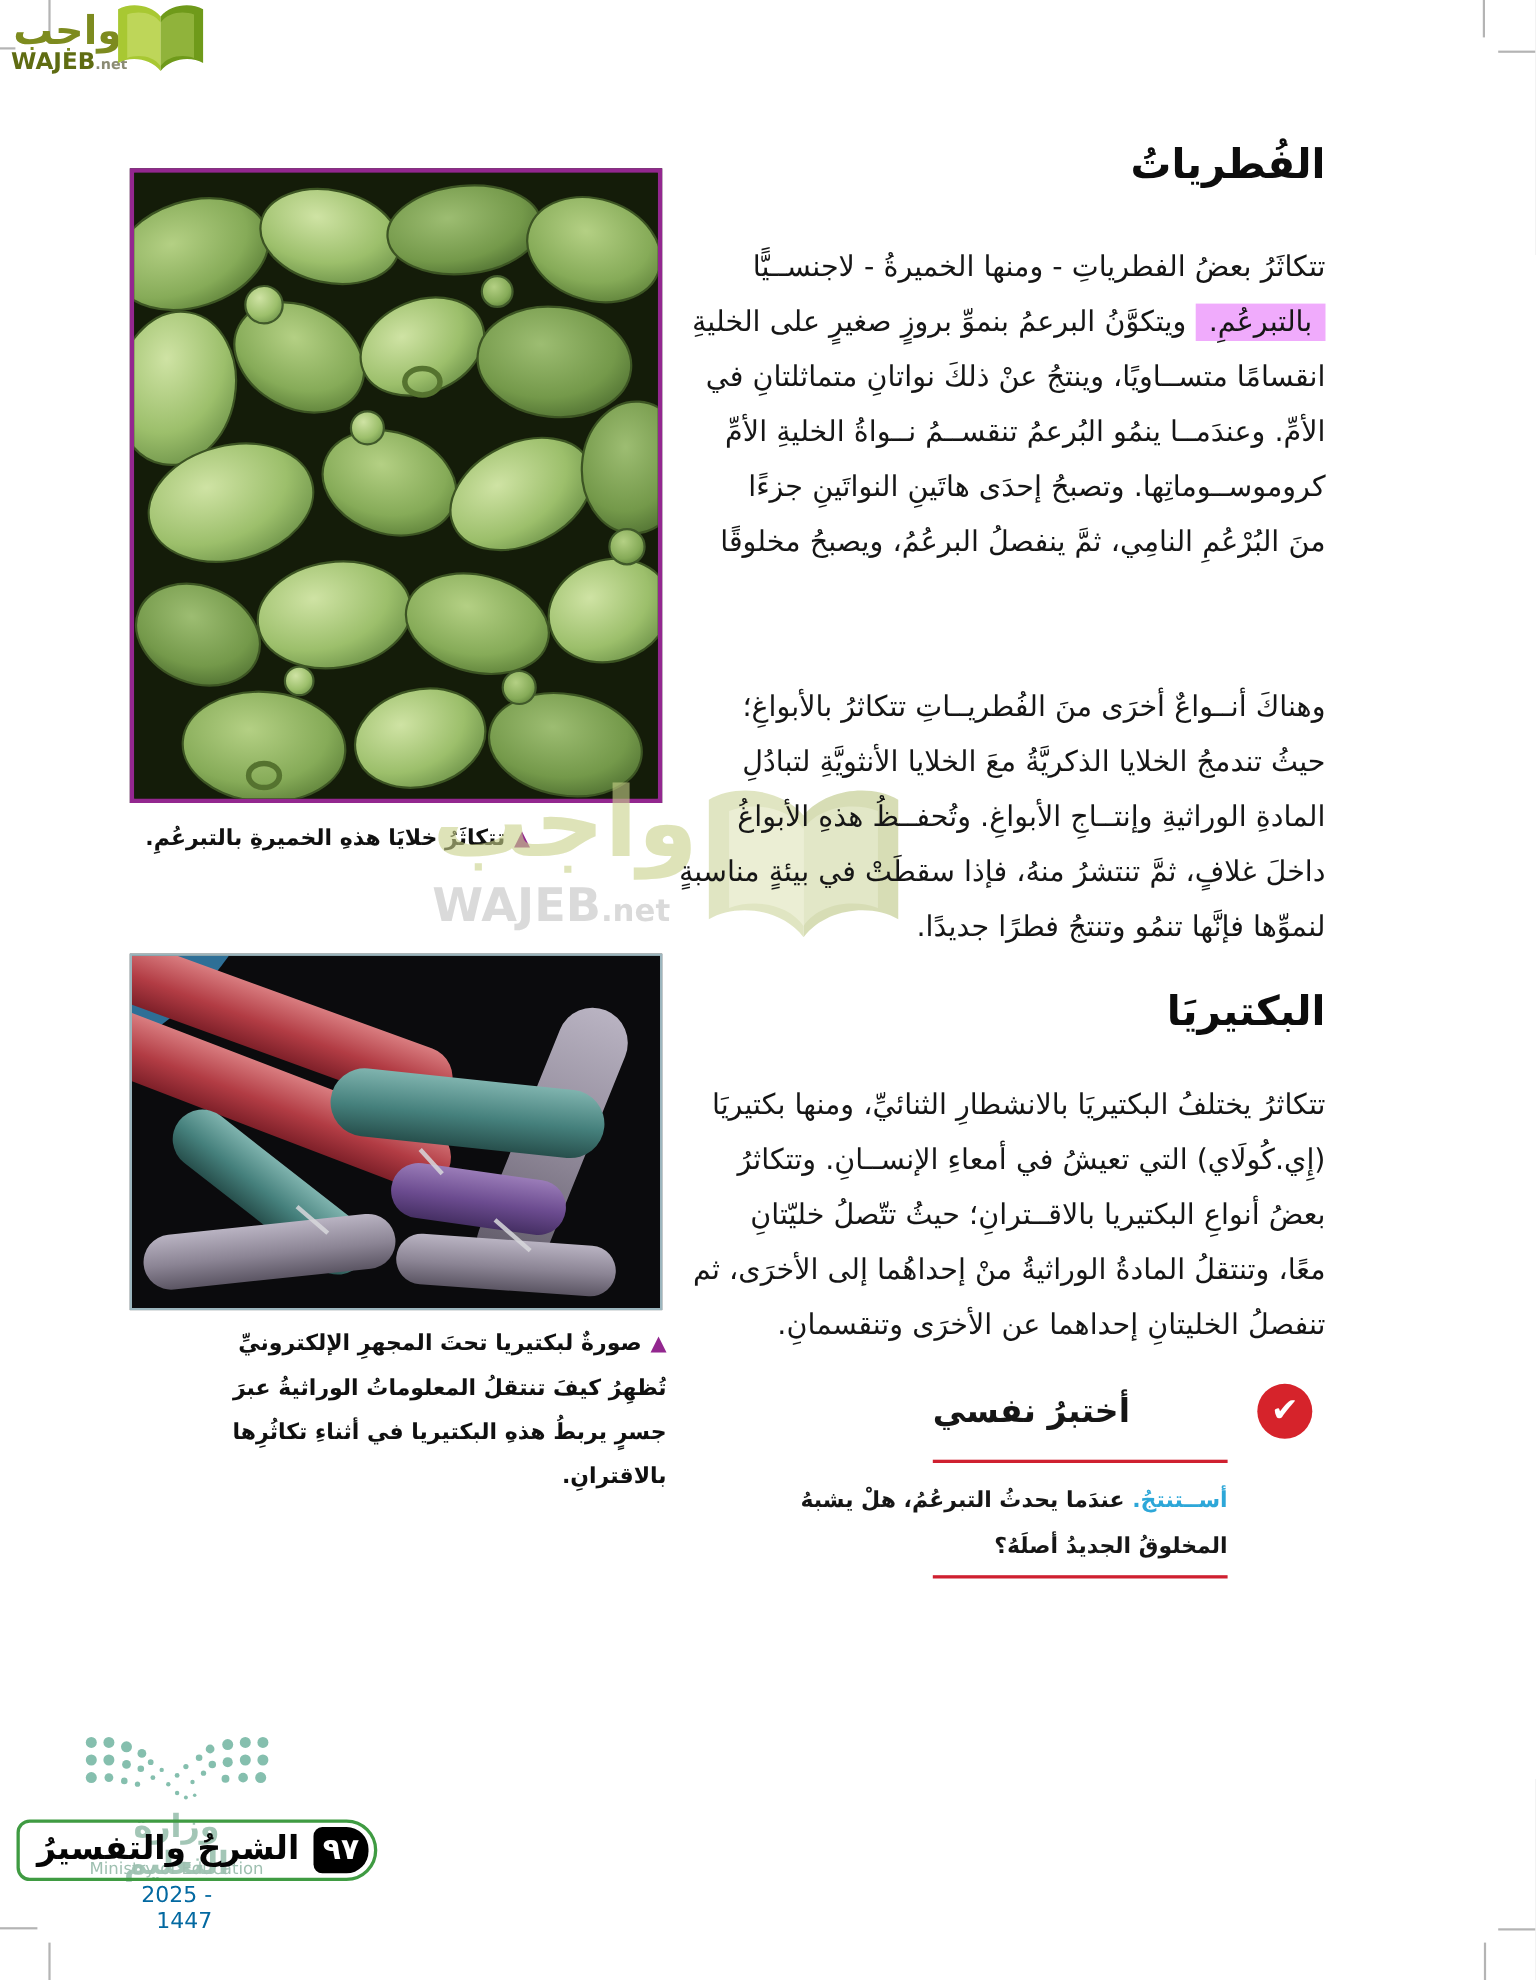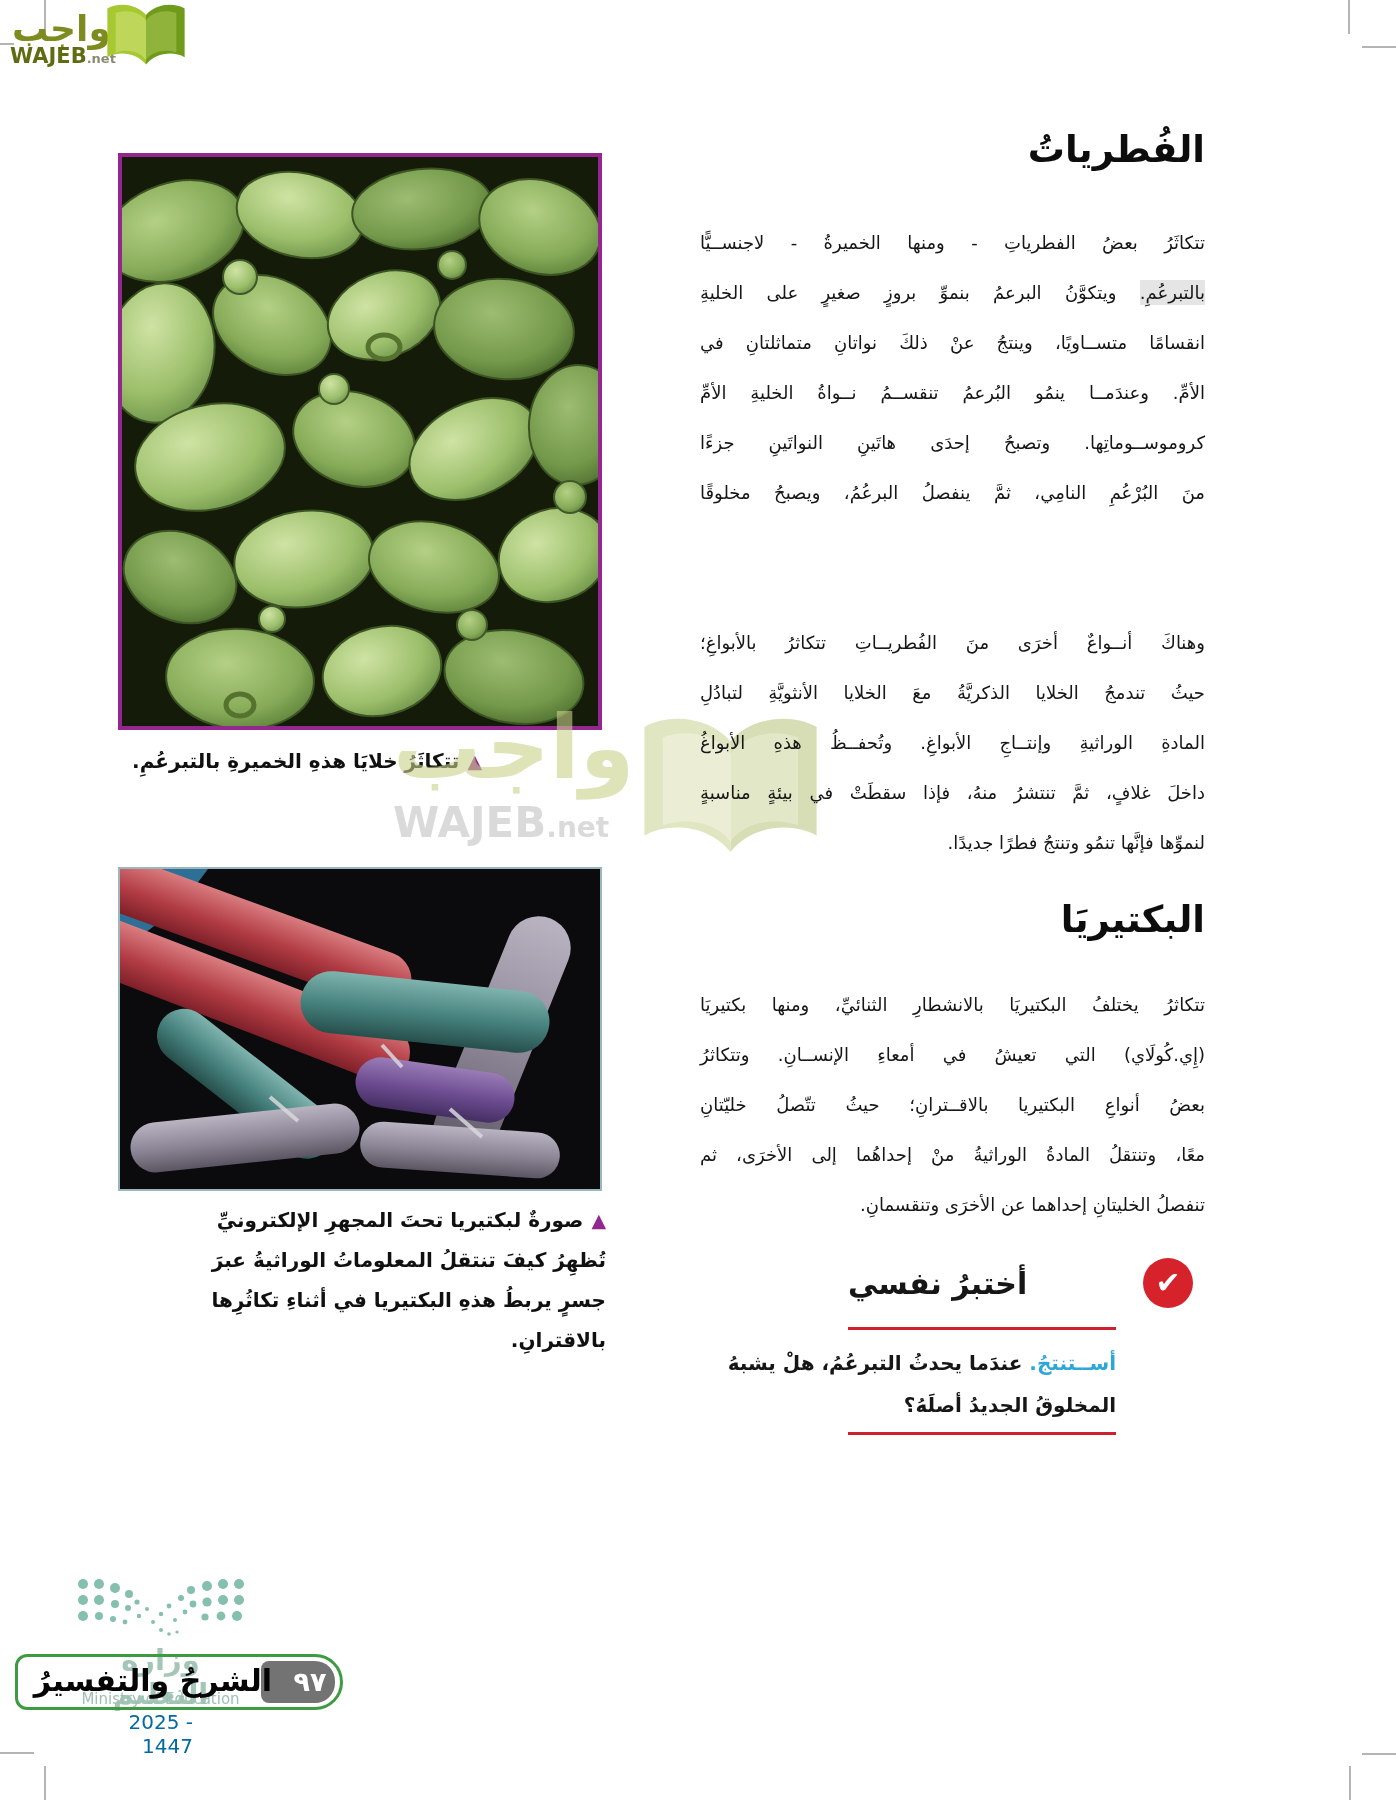--- a/index.html
+++ b/index.html
@@ -11,23 +11,23 @@
   .abs{position:absolute;}
   
   .trim{position:absolute; background:#b4b4b4;}
   
   .logo-ar{left:12px; top:10px; width:86px; font-size:36px; font-weight:bold; color:#7d8b1f; text-align:center; line-height:38px;}
   .logo-en{left:10px; top:44px; width:92px; text-align:center; font-weight:bold; color:#5f6c12; font-size:21px; letter-spacing:0px;}
   .logo-en .tld{font-size:13px; color:#8b8b74;}
   
   .h1{width:505px; left:700px; text-align:right; direction:rtl; font-size:37px; font-weight:bold; color:#0d0d0d;}
   .col{left:700px; width:505px; direction:rtl;}
-  .bline{height:50px; line-height:50px; font-size:18px; text-align:justify; text-align-last:justify; white-space:nowrap; overflow:visible;}
+  .bline{height:50px; line-height:50px; font-size:26px; text-align:justify; text-align-last:justify; white-space:nowrap; overflow:visible;}
   .bline.last{text-align-last:right; white-space:normal;}
-  .hl{background:#e5e5e5; padding:2px 0;}
+  .hl{background:#f0abfc; padding:2px 12px;}
   
   .fig1{left:118px; top:153px; width:476px; height:569px; border:4px solid #93278f; background:#121a08;}
   .fig2{left:118px; top:867px; width:480px; height:320px; border:2px solid #9cb6be; background:#0b0b0d;}
   .caption{direction:rtl; text-align:right; font-weight:bold; color:#101010;}
   .cap1{left:130px; top:744px; width:352px; font-size:20px; line-height:34px;}
   .cap2{left:160px; top:1200px; width:446px; font-size:20px; line-height:40px;}
   .tri{color:#93278f; font-size:19px; padding-left:8px;}
   
   .check-badge{left:1143px; top:1258px; width:50px; height:50px; border-radius:50%;
     background:#d6232b; color:#ffffff; font-size:30px; font-weight:bold; text-align:center; line-height:50px;}
@@ -41,22 +41,22 @@
   
   .wm-ar{left:393px; top:700px; width:232px; text-align:right; font-size:88px; font-weight:bold; color:#c9d289; opacity:.6; line-height:95px;}
   .wm-en{left:393px; top:798px; width:232px; text-align:left; font-size:42px; font-weight:bold; color:#bdbdbd; opacity:.55;}
   .wm-en .tld2{font-size:28px;}
   
   .min-ar{left:73px; top:1643px; width:175px; text-align:center; font-size:29px; font-weight:bold; color:#a3c6b6; z-index:1;}
   .min-en{left:73px; top:1690px; width:175px; text-align:center; font-size:15px; color:#9fc0b1; z-index:1;}
   .min-yr{left:73px; top:1710px; width:120px; text-align:right; font-size:20px; color:#0369a1; z-index:1;}
   .ribbon{left:15px; top:1654px; width:322px; height:50px; border:3px solid #3f9b42;
     border-radius:12px 28px 28px 12px; z-index:2; background:transparent;}
-  .ribbon-num{position:absolute; right:5px; top:4px; width:50px; height:42px; background:#737373;
-    border-radius:8px 20px 20px 8px; color:#ffffff; font-size:27px; font-weight:bold; text-align:center; line-height:42px;padding-left:24px;}
+  .ribbon-num{position:absolute; right:5px; top:4px; width:50px; height:42px; background:#000000;
+    border-radius:8px 20px 20px 8px; color:#ffffff; font-size:27px; font-weight:bold; text-align:center; line-height:42px;}
   .ribbon-label{position:absolute; right:68px; top:0; height:50px; line-height:48px;
     font-size:30px; font-weight:bold; color:#050505; direction:rtl;}
 </style>
 </head>
 <body>
 
 <div class="page">
 
   <div class="trim" style="left:44px;top:0;width:2px;height:40px;"></div>
   <div class="trim" style="left:0;top:43px;width:14px;height:2px;"></div>

